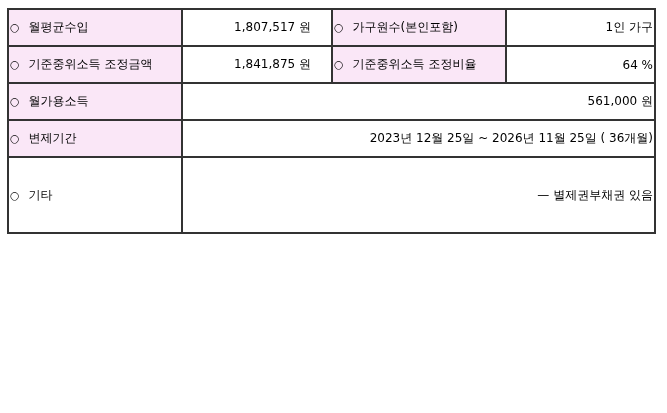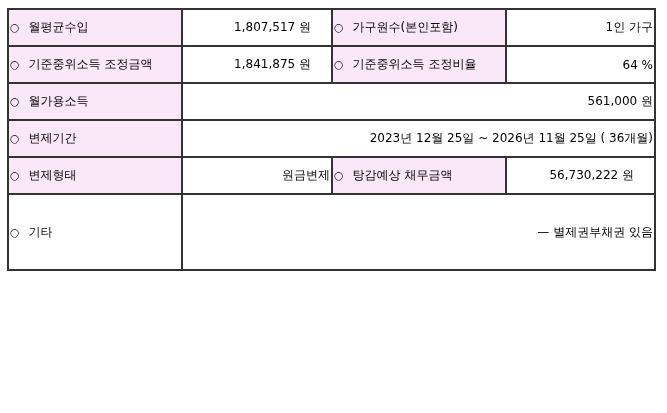--- a/index.html
+++ b/index.html
@@ -64,25 +64,19 @@
 
 
   <tr>
     <td class="label"><span class="mk">○</span><span>변제기간</span></td>
     <td class="val" colspan="3">2023년 12월 25일 ~ 2026년 11월 25일 ( 36개월)</td>
   </tr>
 
 
 
 
-  <tr>
-    <td class="label"><span class="mk">○</span><span>변제형태</span></td>
-    <td class="val">원금변제</td>
-    <td class="label"><span class="mk">○</span><span>탕감예상 채무금액</span></td>
-    <td class="val right">56,730,222 원</td>
-  </tr>
 
   <tr class="tall">
     <td class="label plain"><span class="mk">○</span><span>기타</span></td>
     <td class="val" colspan="3">— 별제권부채권 있음</td>
   </tr>
 </tbody>
   </table>
 
 </body></html>

